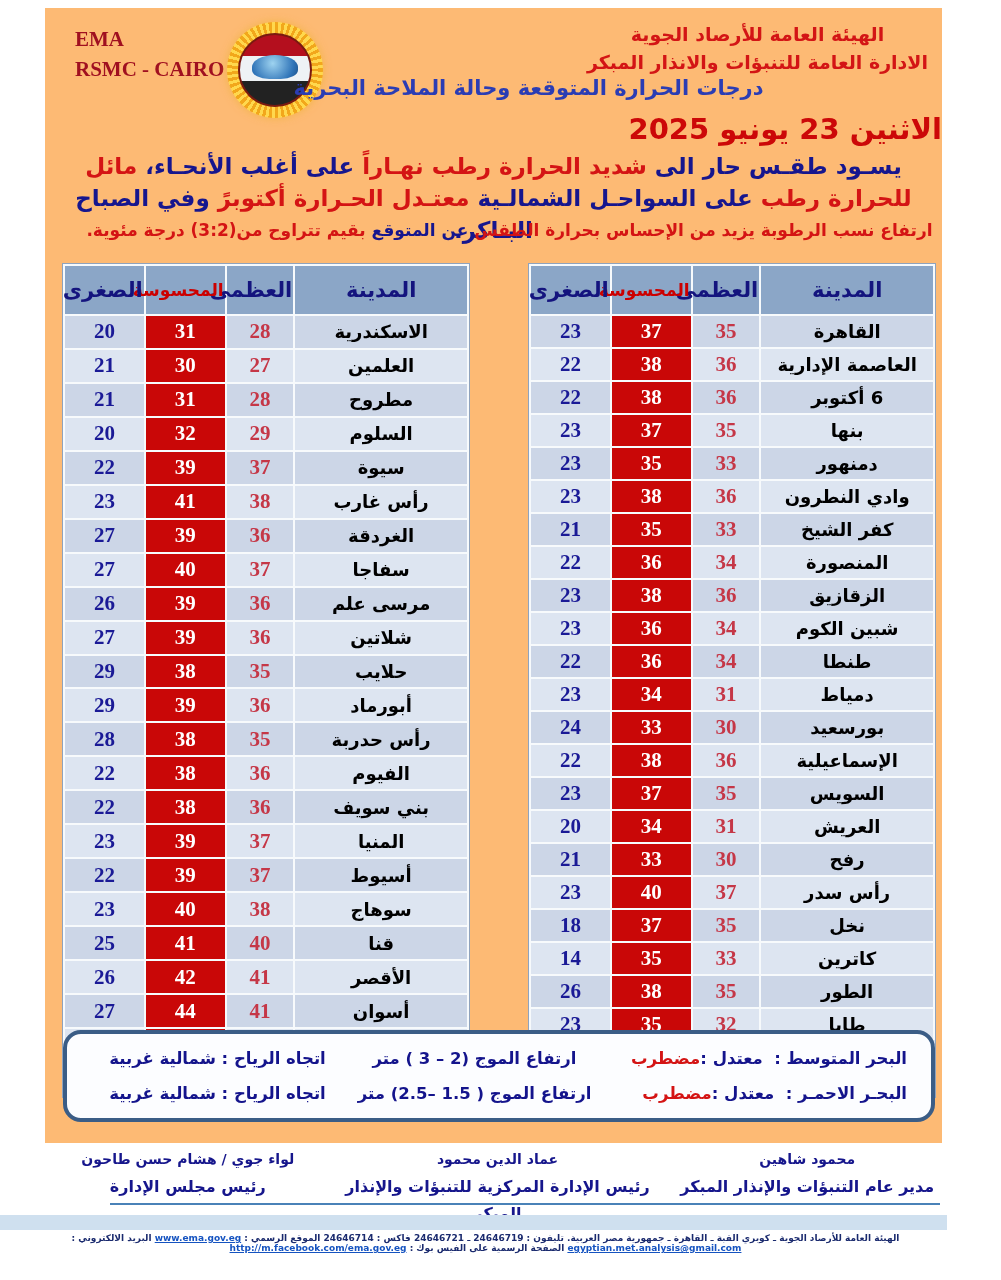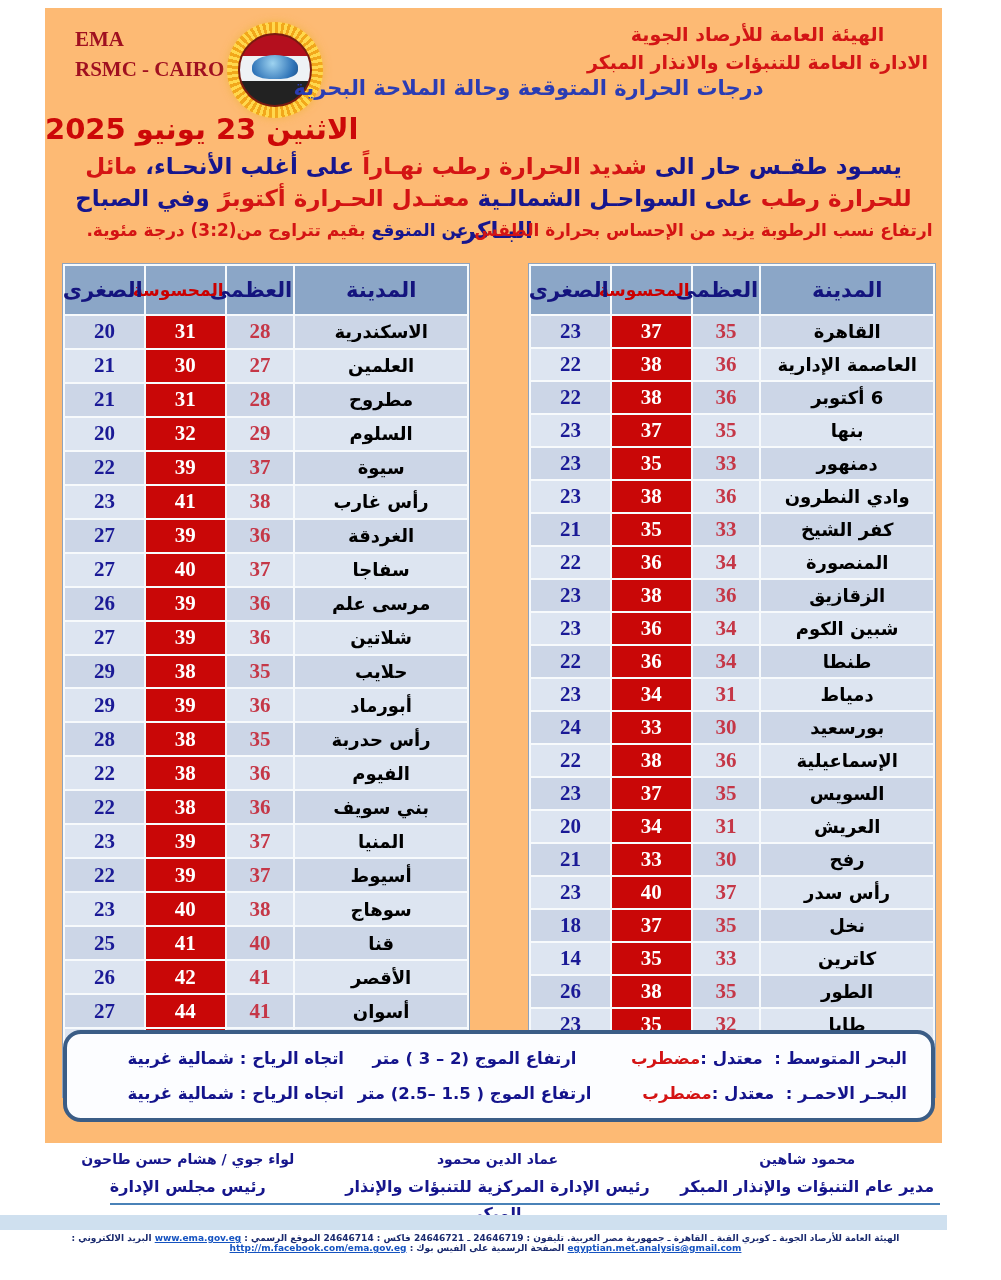--- a/index.html
+++ b/index.html
@@ -34,21 +34,21 @@
   }
   .org-ar{
     position:absolute;right:14px;top:12px;direction:rtl;text-align:center;
     color:#d31515;font-weight:bold;font-size:19px;line-height:28px;
   }
   .subtitle{
     position:absolute;top:68px;left:150px;width:667px;text-align:center;
     color:#2b3db4;font-weight:bold;font-size:21px;direction:rtl;
   }
   .date-line{
-    position:absolute;top:104px;left:0;width:100%;text-align:left;
+    position:absolute;top:104px;left:0;width:100%;text-align:right;
     color:#cc0808;font-weight:bold;font-size:29px;direction:rtl;
   }
   .para{
     position:absolute;top:142px;left:8px;width:881px;text-align:center;
     font-weight:bold;font-size:23px;line-height:32px;direction:rtl;
   }
   .note{
     position:absolute;top:212px;left:16px;width:100%;text-align:center;
     font-weight:bold;font-size:17px;direction:rtl;
   }
@@ -89,21 +89,21 @@
   
   .sea-box{
     position:absolute;top:1022px;left:18px;width:872px;height:92px;
     box-sizing:border-box;background:#fcfdff;border:4px solid #3b5d86;
     border-radius:18px;direction:rtl;display:flex;flex-direction:column;
     justify-content:space-evenly;padding:0 24px;
   }
   .sea-row{display:flex;align-items:center;font-weight:bold;font-size:16.5px;color:#14148c;}
   .sea-row .s1{flex:0 0 37%;}
   .sea-row .s2{flex:0 0 32%;text-align:center;}
-  .sea-row .s3{flex:1;}
+  .sea-row .s3{flex:1;text-align:center;}
   .sea-state{color:#d41414;}
   
   .sig-row{
     position:absolute;top:1146px;left:55px;width:885px;display:flex;direction:rtl;
     text-align:center;color:#16168c;font-weight:bold;
   }
   .sig{line-height:27px;}
   .sig-1{flex:0 0 30%;}
   .sig-2{flex:0 0 40%;}
   .sig-3{flex:0 0 30%;}

